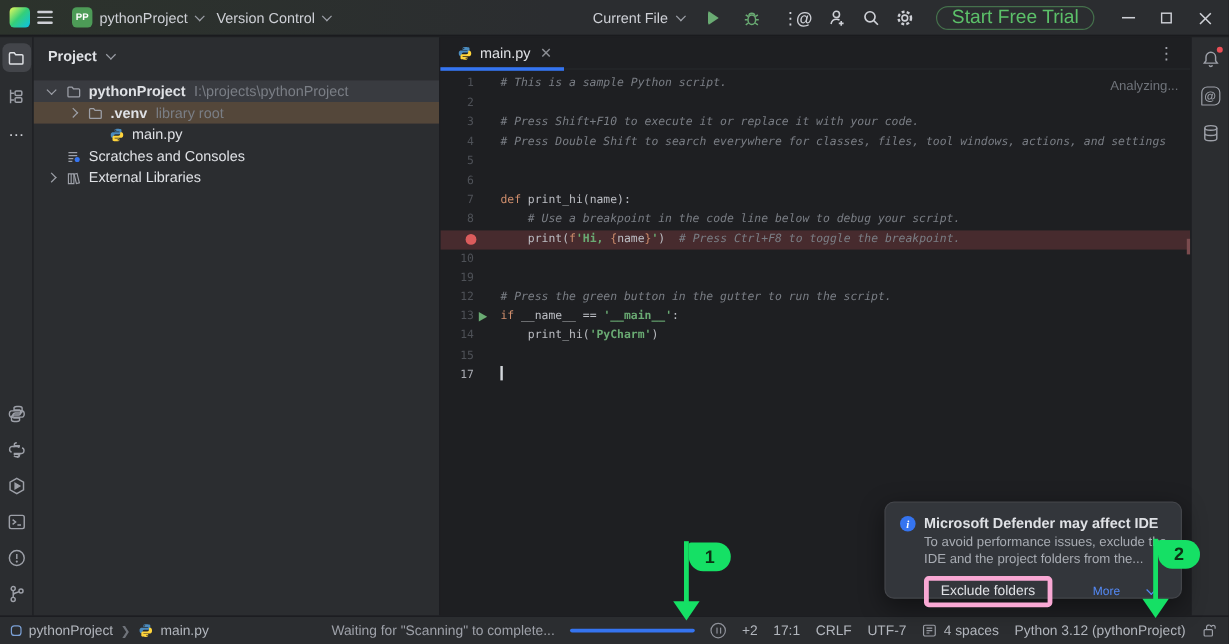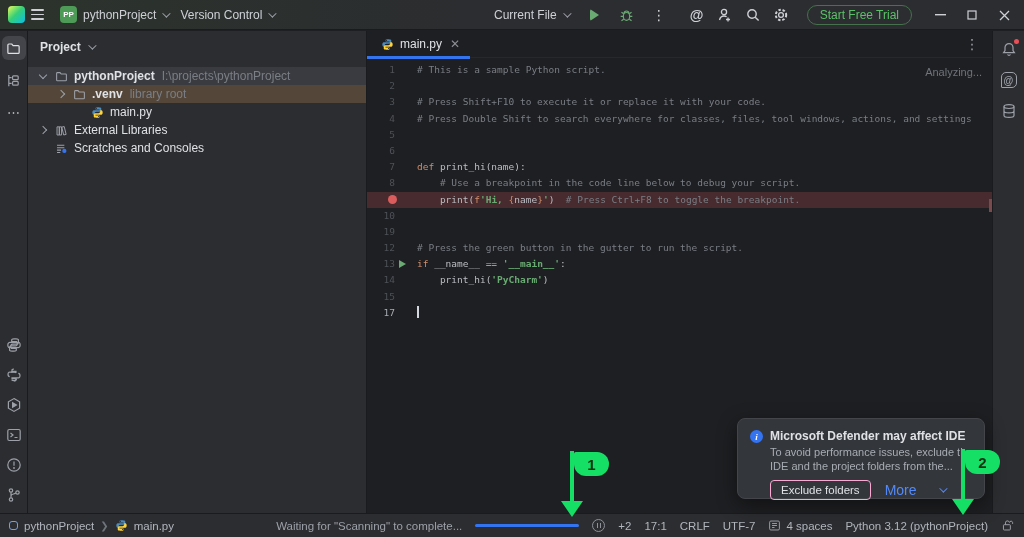--- a/index.html
+++ b/index.html
@@ -23,21 +23,21 @@
     transform:rotate(45deg) translateY(-2px); display:inline-block; }
   .tb-center { position:absolute; left:488px; top:0; height:30px; display:flex; align-items:center; gap:8px; }
   .play-tri { width:0; height:0; border-left:9px solid var(--run-green); border-top:6px solid transparent;
     border-bottom:6px solid transparent; border-radius:2px; }
   .icon-btn { display:flex; align-items:center; justify-content:center; width:24px; height:24px;
     border-radius:4px; cursor:pointer; }
   .vdots { font-size:14px; color:#ced0d6; letter-spacing:0; }
   .tb-right { position:absolute; right:0; top:0; height:30px; display:flex; align-items:center; gap:4px; padding-right:6px; }
   .at-glyph { font-size:14px; color:#ced0d6; font-weight:bold; }
   .trial-btn { height:20px; padding:0 12px; border:1px solid #45714c; border-radius:10px;
-    color:var(--trial-green); font-size:12px; display:flex; align-items:center; margin:0 10px; cursor:pointer; }
+    color:var(--trial-green); font-size:16px; display:flex; align-items:center; margin:0 10px; cursor:pointer; }
   .win-ctl { width:28px; height:30px; display:flex; align-items:center; justify-content:center; color:#ced0d6; cursor:pointer; }
 
   
   .leftstrip { position:absolute; left:0; top:31px; bottom:24px; width:28px; background:#2b2d30;
     border-right:1px solid #1a1b1e; display:flex; flex-direction:column; align-items:center; padding-top:5px; }
   .strip-btn { width:24px; height:24px; border-radius:6px; display:flex; align-items:center;
     justify-content:center; margin-bottom:8px; cursor:pointer; color:#9da0a8; }
   .strip-btn.active { background:#43454a; }
   .strip-spacer { flex:1; }
   .strip-bottom { display:flex; flex-direction:column; align-items:center; }
@@ -73,21 +73,21 @@
   .code-area { position:absolute; left:0; top:28px; right:32px; bottom:0; overflow:hidden; padding-top:3px;
     font-family:"DejaVu Sans Mono", monospace; font-size:9.5px; }
   .code-line { height:16.2px; line-height:16.2px; display:flex; white-space:pre; }
   .code-line.bp-line { background:#472b2e; }
   .ln { width:28px; text-align:right; color:#4e5157; flex:none; font-size:9.5px; }
   .marker { width:15px; flex:none; display:flex; align-items:center; justify-content:center; }
   .bp-dot { width:9px; height:9px; border-radius:50%; background:var(--bp-red); display:inline-block; margin-left:-20px; }
   .run-tri { width:0; height:0; border-left:7px solid var(--run-green); border-top:4.5px solid transparent;
     border-bottom:4.5px solid transparent; }
   .code-text { padding-left:7px; }
-  .tk-c { color:#7a7e85; } .tk-k { color:#cf8e6d; } .tk-s { color:#6aab73;font-weight:bold; } .tk-p { color:#bcbec4; }
+  .tk-c { color:#7a7e85;font-style:italic; } .tk-k { color:#cf8e6d; } .tk-s { color:#6aab73;font-weight:bold; } .tk-p { color:#bcbec4; }
   .ln.current { color:#a9abb2; }
   .caret { display:inline-block; width:1.5px; height:12px; background:#d4d7dd; vertical-align:-2px; }
   .analyzing { position:absolute; top:7px; right:10px; color:#6f737a; font-size:11px;
     font-family:"Liberation Sans",sans-serif; }
   .stripe-mark { position:absolute; right:0; top:168px; width:3px; height:13px; background:#7a4b4e; }
 
   
   .rightstrip { position:absolute; right:0; top:0; bottom:0; width:32px; background:#2b2d30;
     border-left:1px solid #1a1b1e; display:flex; flex-direction:column; align-items:center; padding-top:6px; }
   .rstrip-btn { width:24px; height:24px; display:flex; align-items:center; justify-content:center;
@@ -99,22 +99,22 @@
   
   .popup { position:absolute; right:39px; bottom:14px; width:248px; height:81px; background:#33363b;
     border:1px solid #43454a; border-radius:8px; box-shadow:0 6px 20px rgba(0,0,0,.45); padding:10px 12px; z-index:10; }
   .popup-head { display:flex; align-items:flex-start; gap:7px; }
   .info-ico { width:13px; height:13px; border-radius:50%; background:#3574f0; color:#fff; font-size:9px;
     font-weight:bold; display:flex; align-items:center; justify-content:center; flex:none; margin-top:1px;
     font-family:"Liberation Serif",serif; font-style:italic; }
   .popup-title { color:#dfe1e5; font-size:12px; font-weight:bold; }
   .popup-body { color:#a8acb3; font-size:11px; line-height:13.5px; margin:3px 0 0 20px; width:210px; }
   .popup-actions { display:flex; align-items:center; gap:14px; margin:7px 0 0 20px; }
-  .popup-btn { border:1px solid #f9a8d4; border-radius:4px; padding:3px 10px; color:#dfe1e5; font-size:11.5px; cursor:pointer; }
-  .popup-more { color:#548af7; font-size:14px; display:flex; align-items:center; gap:22px; cursor:pointer; }
+  .popup-btn { border:4px solid #f9a8d4; border-radius:4px; padding:3px 10px; color:#dfe1e5; font-size:11.5px; cursor:pointer; }
+  .popup-more { color:#548af7; font-size:10px; display:flex; align-items:center; gap:22px; cursor:pointer;margin-left:20px; }
   .popup-more .chev { border-color:#548af7; }
 
   
   .statusbar { position:absolute; left:0; bottom:0; width:1024px; height:24px; background:#2b2d30;
     border-top:1px solid #1a1b1e; display:flex; align-items:center; font-size:11.5px; color:#b2b6bd; }
   .sb-left { display:flex; align-items:center; gap:6px; padding-left:9px; }
   .sb-crumb-sep { color:#6f737a; font-size:10px; }
   .sb-right { margin-left:auto; display:flex; align-items:center; gap:13px; padding-right:10px; }
   .sb-item { cursor:pointer; }
   .waiting { color:#9da0a8; }
@@ -312,38 +312,38 @@
           <span class="tree-chev none"></span>
           <span class="tree-ico">
             <svg width="13" height="13" viewBox="0 0 16 16">
               <path fill="#4b8bbe" d="M8 1.5c-2.5 0-2.4 1.1-2.4 1.1v1.8h4.9v.7H3.8S1.6 4.9 1.6 7.9s1.9 2.9 1.9 2.9h1.2V9.2s-.1-2 2-2h4.1s1.8.1 1.8-1.8V2.7S12.9 1.5 8 1.5zM6.7 2.4a.7.7 0 1 1 0 1.4.7.7 0 0 1 0-1.4z"></path>
               <path fill="#ffd43b" d="M8 14.5c2.5 0 2.4-1.1 2.4-1.1v-1.8H5.5v-.7h6.7s2.2.2 2.2-2.8-1.9-2.9-1.9-2.9h-1.2v1.6s.1 2-2 2H5.2s-1.8-.1-1.8 1.8v2.7s-.3 1.2 4.6 1.2zm1.3-.9a.7.7 0 1 1 0-1.4.7.7 0 0 1 0 1.4z"></path>
             </svg>
           </span>
           <span class="tree-label">main.py</span>
         </div>
         <div class="tree-row" style="padding-left: 12px;">
+          <span class="tree-chev none"></span>
+          <span class="tree-ico">
+            <svg width="13" height="13" viewBox="0 0 16 16" fill="none" stroke="#9da0a8" stroke-width="1.3">
+              <path d="M2.5 4h9M2.5 7h9M2.5 10h5M2.5 13h4"></path>
+              <circle cx="11.5" cy="11" r="2.6" fill="#3574f0" stroke="none"></circle>
+            </svg>
+          </span>
+          <span class="tree-label">Scratches and Consoles</span>
+        </div>
+        <div class="tree-row" style="padding-left: 12px;">
           <span class="tree-chev right"></span>
           <span class="tree-ico">
             <svg width="13" height="13" viewBox="0 0 16 16" fill="none" stroke="#9da0a8" stroke-width="1.2">
               <path d="M2.5 13.5v-10h2.8v10zM5.3 13.5v-10h2.8v10z"></path>
               <path d="M8.3 3.9l3-.8 2.4 9.7-3 .7z"></path>
             </svg>
           </span>
           <span class="tree-label">External Libraries</span>
-        </div>
-        <div class="tree-row" style="padding-left: 12px;">
-          <span class="tree-chev none"></span>
-          <span class="tree-ico">
-            <svg width="13" height="13" viewBox="0 0 16 16" fill="none" stroke="#9da0a8" stroke-width="1.3">
-              <path d="M2.5 4h9M2.5 7h9M2.5 10h5M2.5 13h4"></path>
-              <circle cx="11.5" cy="11" r="2.6" fill="#3574f0" stroke="none"></circle>
-            </svg>
-          </span>
-          <span class="tree-label">Scratches and Consoles</span>
         </div>
       </div>
   </div>
 
   <div class="editor">
     <div class="tabbar">
       <div class="tab">
         <span class="svg-slot">
             <svg width="13" height="13" viewBox="0 0 16 16">
               <path fill="#4b8bbe" d="M8 1.5c-2.5 0-2.4 1.1-2.4 1.1v1.8h4.9v.7H3.8S1.6 4.9 1.6 7.9s1.9 2.9 1.9 2.9h1.2V9.2s-.1-2 2-2h4.1s1.8.1 1.8-1.8V2.7S12.9 1.5 8 1.5zM6.7 2.4a.7.7 0 1 1 0 1.4.7.7 0 0 1 0-1.4z"></path>

